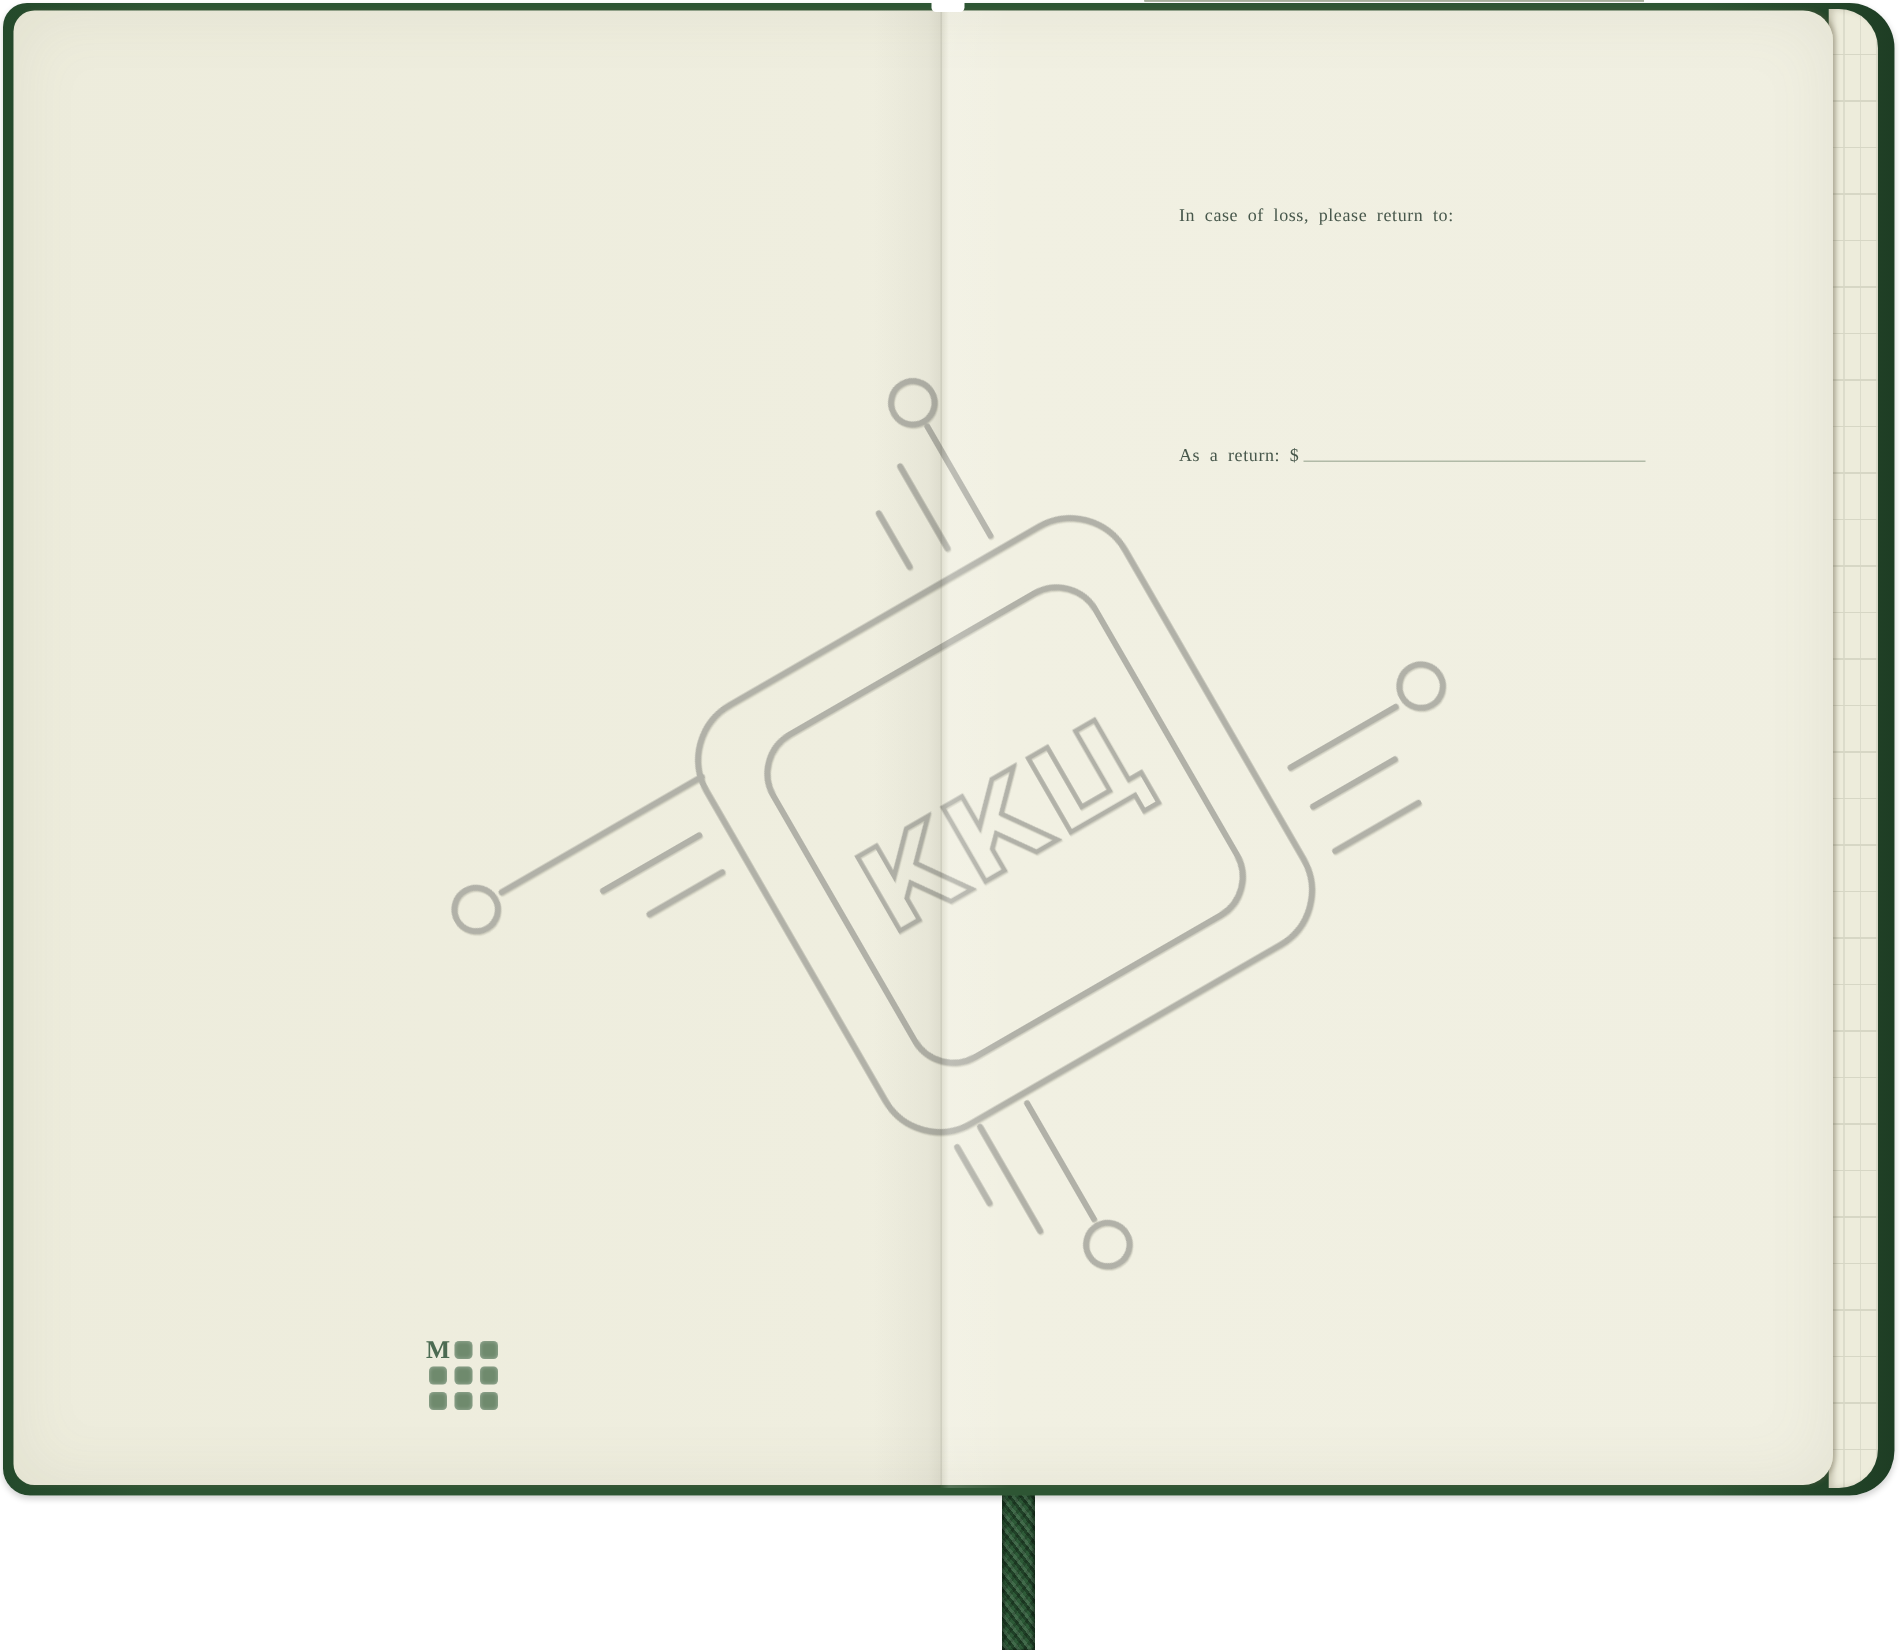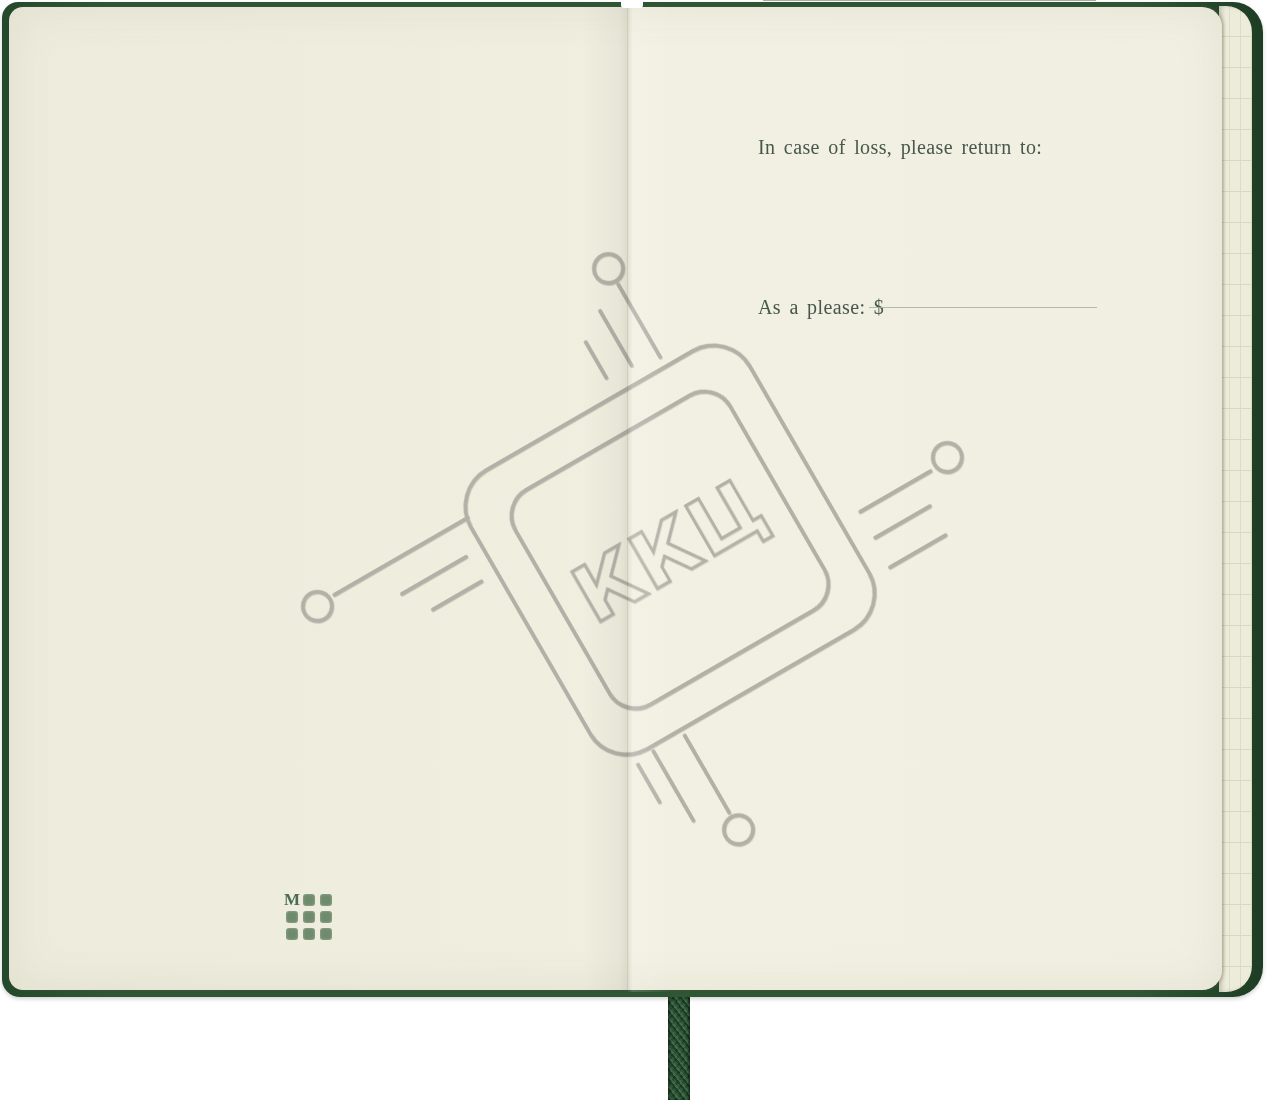--- a/index.html
+++ b/index.html
@@ -40,22 +40,22 @@
     background:linear-gradient(to right, rgba(60,60,40,0) 0%, rgba(60,60,40,0.05) 40%,
       rgba(60,60,40,0.10) 49%, rgba(255,255,252,0.16) 55%, rgba(60,60,40,0) 100%);}
   .gutter::after{content:"";position:absolute;left:45px;top:0;width:1px;height:100%;
     background:rgba(90,90,70,0.12);}
 
   
   .spine-notch{position:absolute;left:621px;top:0;width:22px;height:8px;background:#ffffff;
     z-index:6;border-radius:0 0 3px 3px;}
 
   
-  .page-text{position:absolute;color:#47574b;font-size:20px;letter-spacing:0.4px;
-    word-spacing:3px;z-index:5;white-space:nowrap;}
+  .page-text{position:absolute;color:#47574b;font-size:12px;letter-spacing:0.4px;
+    word-spacing:3px;z-index:5;white-space:nowrap;margin-left:28px;}
   #return-label{left:758px;top:136px;}
   #reward-label{left:758px;top:296px;}
   .rule-line{position:absolute;left:763px;width:333px;height:1px;background:#a6b09c;
     opacity:0.85;z-index:5;}
   .rule-line:nth-of-type(1){top:181px;}
   .rule-line:nth-of-type(2){top:214px;}
   .rule-line:nth-of-type(3){top:246px;}
   .rule-line:nth-of-type(4){top:277px;}
   .reward-line{position:absolute;left:869px;top:307px;width:228px;height:1px;
     background:#a6b09c;opacity:0.85;z-index:5;}
@@ -122,21 +122,21 @@
     <div class="wm-node" style="left:253px;top:610px;"></div>
   </div>
 
   <div class="gutter"></div>
 
   <div class="page-text" id="return-label">In case of loss, please return to:</div>
   <div class="rule-line"></div>
   <div class="rule-line"></div>
   <div class="rule-line"></div>
   <div class="rule-line"></div>
-  <div class="page-text" id="reward-label">As a please: $</div>
+  <div class="page-text" id="reward-label">As a return: $</div>
   <div class="reward-line"></div>
 
   <div class="logo">
     <div class="m-cell">M</div>
     <div class="dot"></div>
     <div class="dot"></div>
     <div class="dot"></div>
     <div class="dot"></div>
     <div class="dot"></div>
     <div class="dot"></div>

